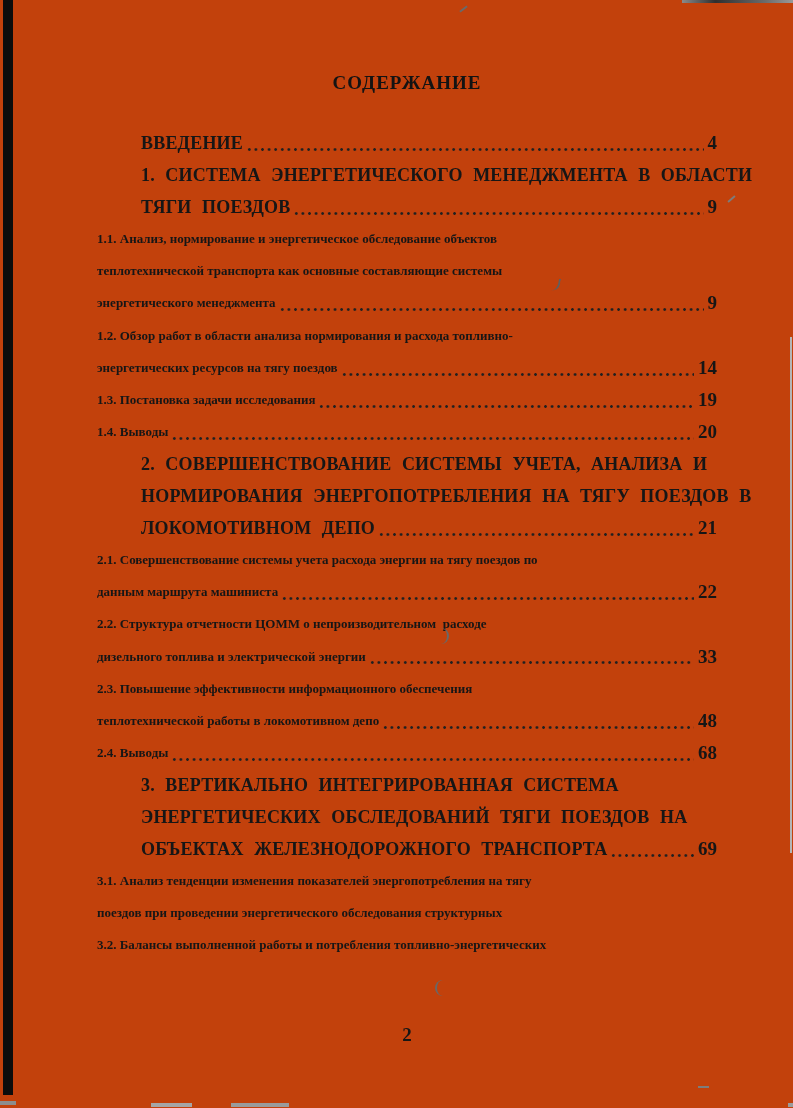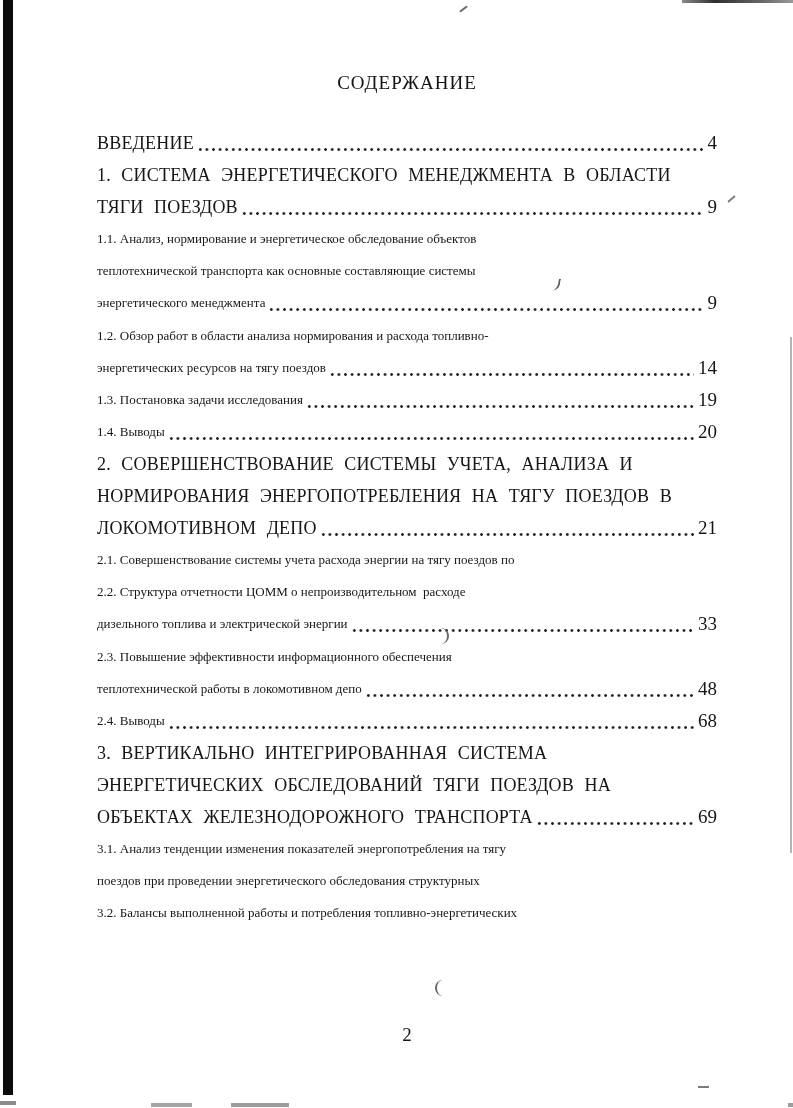--- a/index.html
+++ b/index.html
@@ -1,34 +1,35 @@
 <!DOCTYPE html>
 <html><head>
 <meta charset="utf-8">
 <style>
   html,body{margin:0;padding:0;background:#e9e9e9;}
   .page{
     position:relative;
     width:793px;height:1108px;
-    background:#ffffff;
+    background:#c2410c;
     overflow:hidden;
     font-family:"Liberation Serif","DejaVu Serif",serif;
     color:#161616;
+    font-weight:bold;
   }
   
   .title{
     position:absolute;top:72px;left:97px;width:620px;
     text-align:center;font-size:19px;letter-spacing:1px;line-height:22px;
     color:#131313;
   }
   
   .toc{position:absolute;left:97px;top:127px;width:620px;}
   .ln{display:flex;height:32.1px;line-height:32.1px;align-items:stretch;}
   .t{white-space:pre;font-size:13px;}
-  .caps .t{font-size:18px;letter-spacing:.2px;word-spacing:.32em;}
+  .caps .t{font-size:18px;letter-spacing:.2px;word-spacing:.32em;margin-left:44px;}
   .lead{
     flex:1 1 auto;min-width:8px;margin:0 4px 0 2px;
     background-image:radial-gradient(circle,#202020 1.25px,rgba(0,0,0,0) 1.55px);
     background-size:6.6px 3.2px;background-repeat:repeat-x;
     background-position:left 1px bottom 8px;
   }
   .pg{font-size:19px;text-align:right;}
   
   .footer{
     position:absolute;top:1024px;left:97px;width:620px;
@@ -112,20 +113,25 @@
       </div>
     <div class="ln caps">
         <span class="t">ЛОКОМОТИВНОМ ДЕПО</span>
         <span class="lead"></span>
         <span class="pg">21</span>
       </div>
     <div class="ln">
         <span class="t">2.1. Совершенствование системы учета расхода энергии на тягу поездов по</span>
       </div>
     <div class="ln">
+        <span class="t">данным маршрута машиниста</span>
+        <span class="lead"></span>
+        <span class="pg">22</span>
+      </div>
+    <div class="ln">
         <span class="t">2.2. Структура отчетности ЦОММ о непроизводительном  расходе</span>
       </div>
     <div class="ln">
         <span class="t">дизельного топлива и электрической энергии</span>
         <span class="lead"></span>
         <span class="pg">33</span>
       </div>
     <div class="ln">
         <span class="t">2.3. Повышение эффективности информационного обеспечения</span>
       </div>

